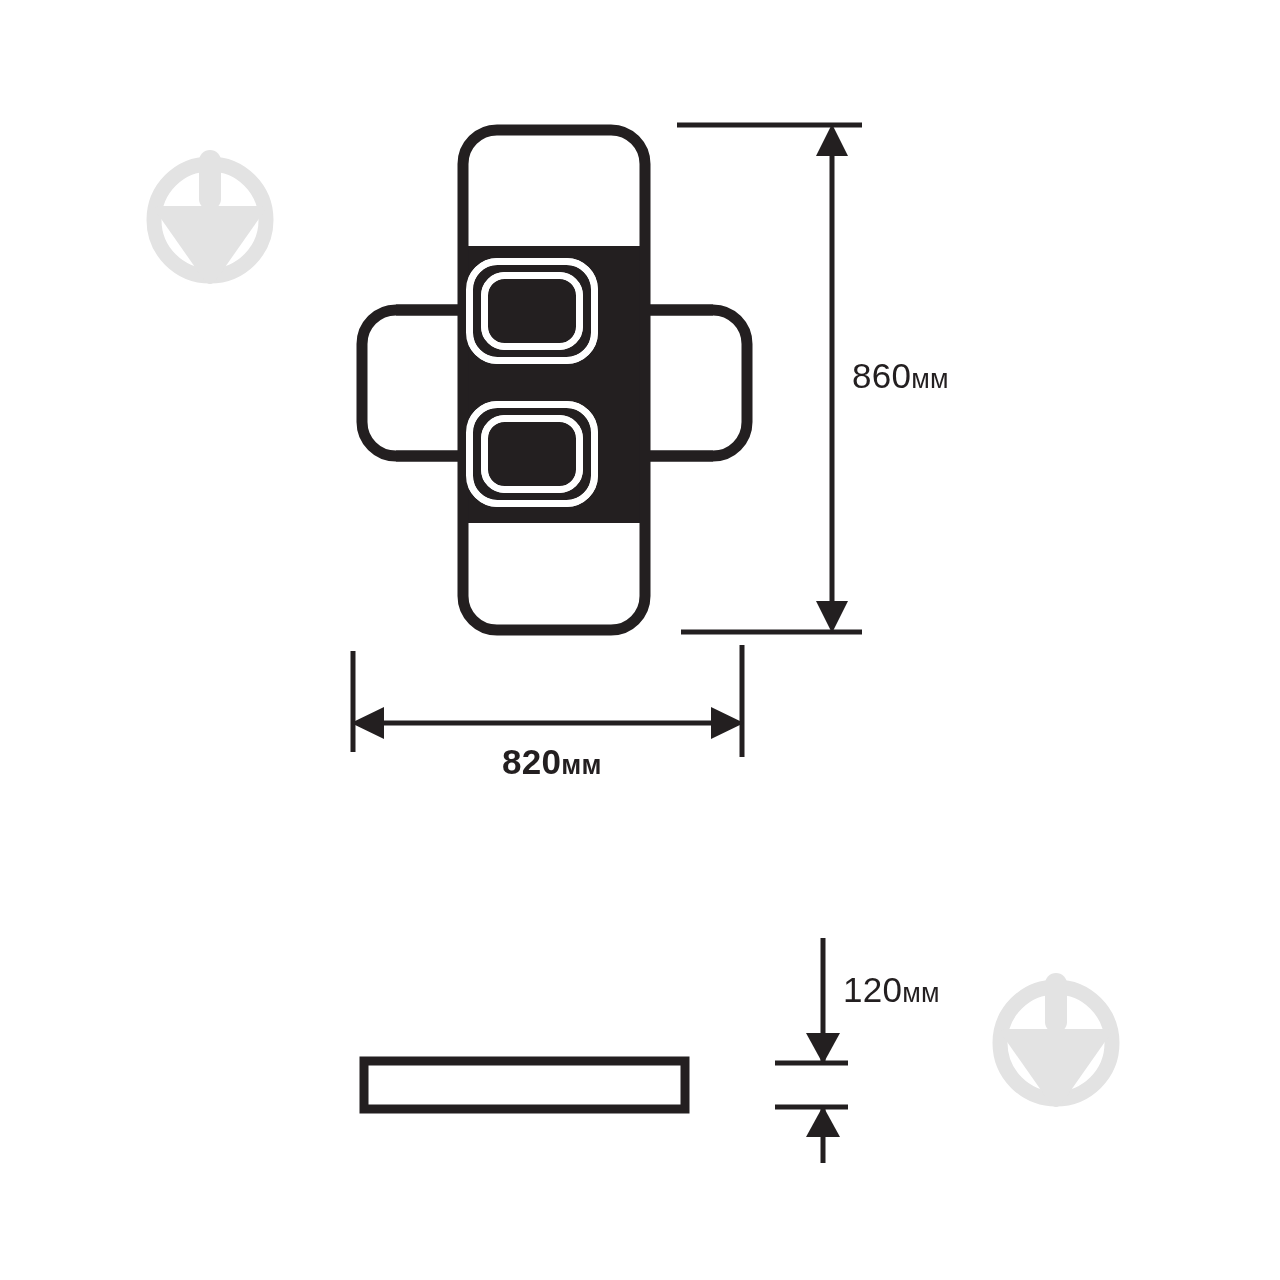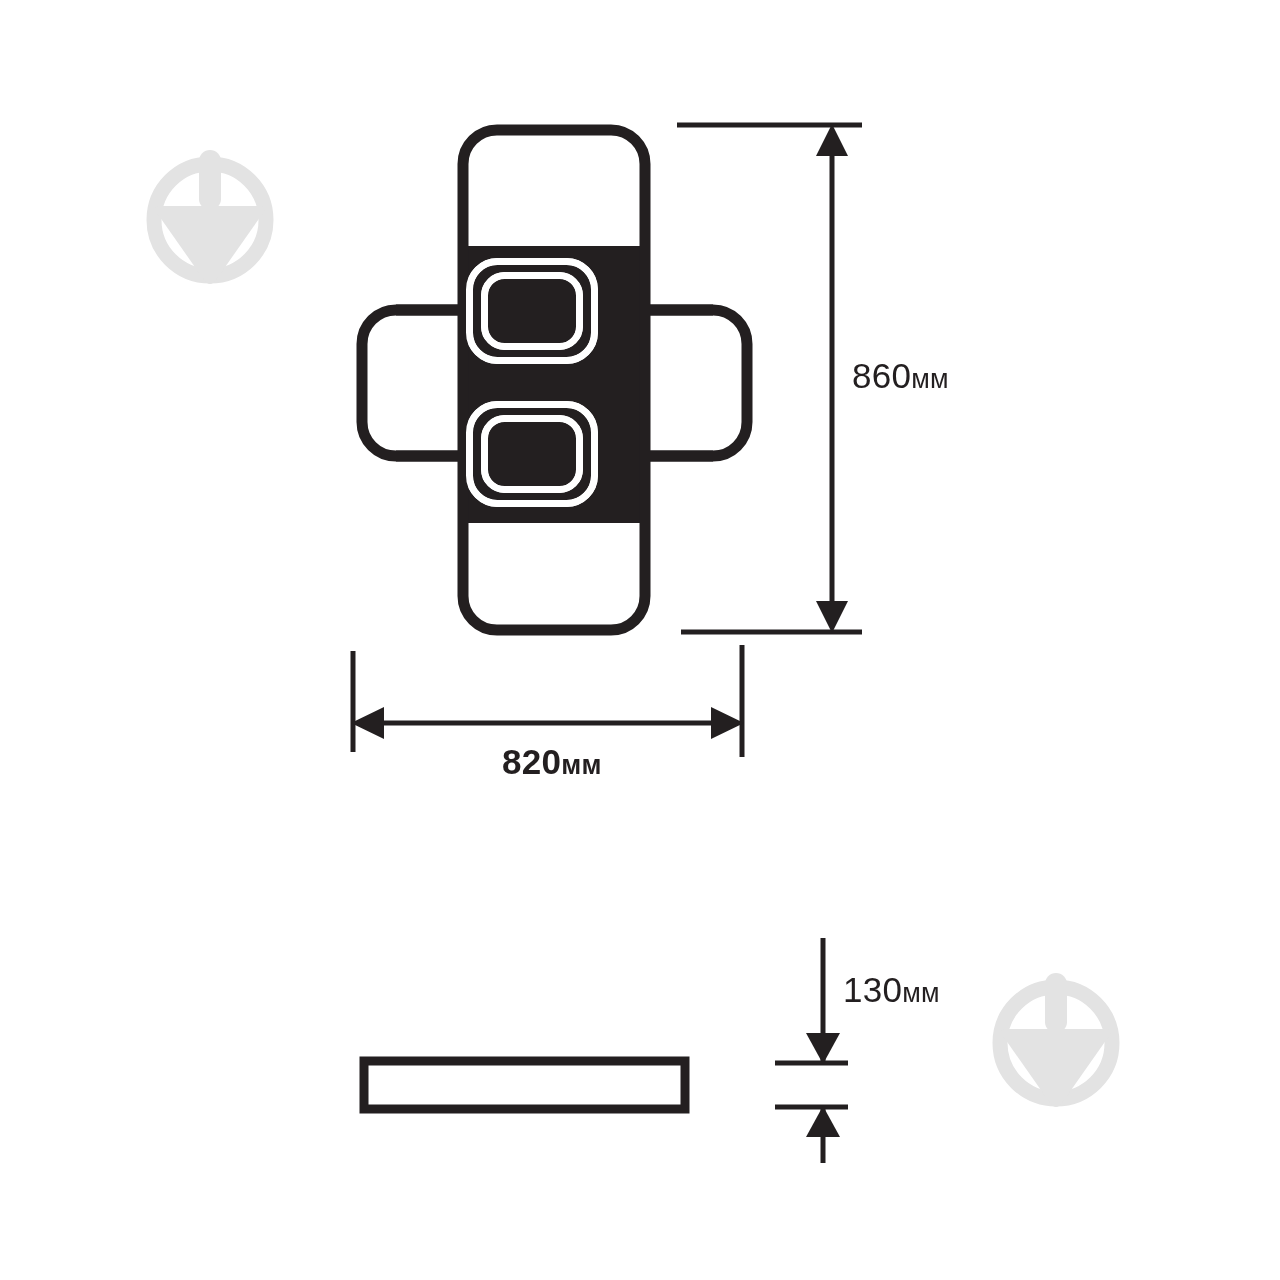--- a/index.html
+++ b/index.html
@@ -144,16 +144,16 @@
 
   <div class="dim-label" id="label-height">
     <span class="dim-num">860</span><span class="dim-unit">мм</span>
   </div>
 
   <div class="dim-label" id="label-width">
     <span class="dim-num">820</span><span class="dim-unit">мм</span>
   </div>
 
   <div class="dim-label" id="label-depth">
-    <span class="dim-num">130</span><span class="dim-unit">мм</span>
+    <span class="dim-num">120</span><span class="dim-unit">мм</span>
   </div>
 
 </div>
 
 </body></html>

